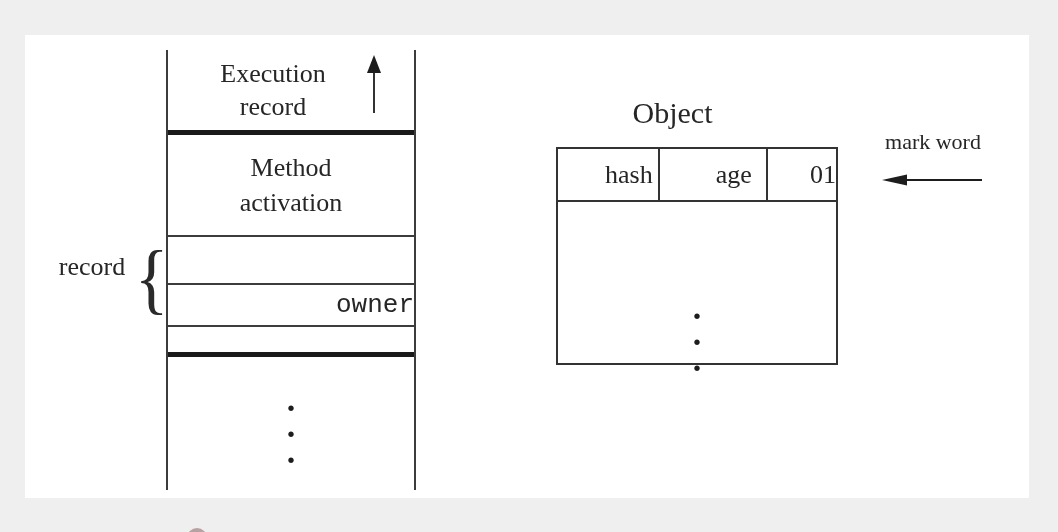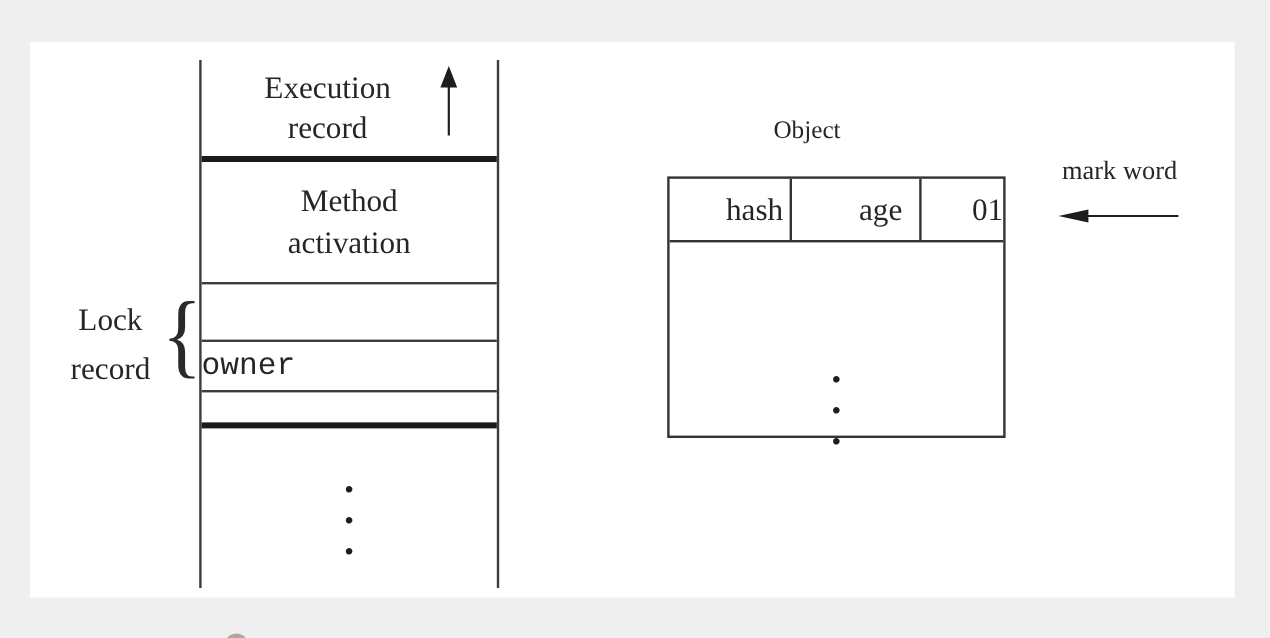--- a/index.html
+++ b/index.html
@@ -23,21 +23,21 @@
   }
   .stack-title{
     position:absolute;left:15px;top:0;width:180px;height:80px;
     display:flex;flex-direction:column;align-items:center;justify-content:center;
     font-size:26px;line-height:33px;text-align:center;
   }
   .up-arrow{position:absolute;left:195px;top:5px;}
   .hline{position:absolute;left:0;right:0;height:2px;background:#3c3c3c;}
   .hline.thick{height:5px;background:#1a1a1a;}
   .row{
-    position:absolute;left:0;right:0;text-align:left;font-size:26px;
+    position:absolute;left:0;right:0;text-align:right;font-size:26px;
   }
   .row.method{top:85px;height:100px;display:flex;flex-direction:column;
     align-items:center;justify-content:center;line-height:35px;}
   .row.displaced{top:187px;height:46px;line-height:46px;}
   .row.owner{top:235px;height:40px;line-height:40px;font-family:Liberation Mono, monospace;}
   .vdots{
     position:absolute;left:0;right:0;
     display:flex;flex-direction:column;align-items:center;gap:9px;
   }
   .vdots span{
@@ -51,21 +51,21 @@
     text-align:center;font-size:26px;line-height:41px;
   }
   .lock-brace{
     position:absolute;left:133px;top:231px;
     font-size:78px;line-height:96px;font-weight:400;color:#2a2a2a;
     transform:scaleX(0.9);
   }
   
   .object-title{
     position:absolute;left:590px;top:96px;width:165px;
-    text-align:center;font-size:21px;
+    text-align:center;font-size:30px;
   }
   .object-box{
     position:absolute;left:556px;top:147px;width:282px;height:218px;
     box-sizing:border-box;border:2px solid #333333;background:#ffffff;
   }
   .obj-header{
     display:flex;height:51px;border-bottom:2px solid #333333;
   }
   .obj-cell{
     box-sizing:border-box;height:51px;line-height:51px;
@@ -87,21 +87,20 @@
     border-radius:50%;background:#b7a2a1;
   }
 </style>
 </head>
 <body>
 
 <div class="screen">
   <div class="panel"></div>
 
   <div class="lock-label">
-    <div>Lock</div>
     <div>record</div>
   </div>
   <div class="lock-brace">{</div>
 
   <div class="stack-col">
     <div class="stack-title">
       <div>Execution</div>
       <div>record</div>
     </div>
     <svg class="up-arrow" width="22" height="60" viewBox="0 0 22 60">

